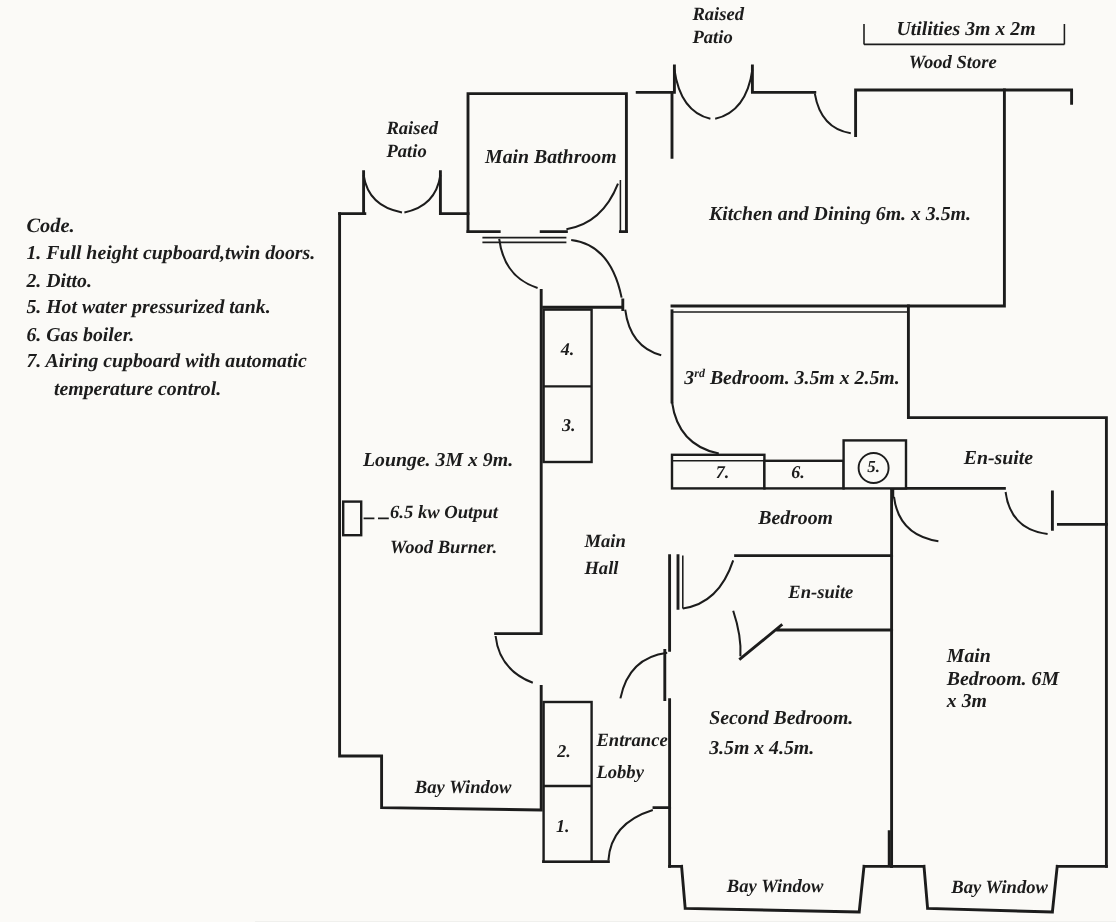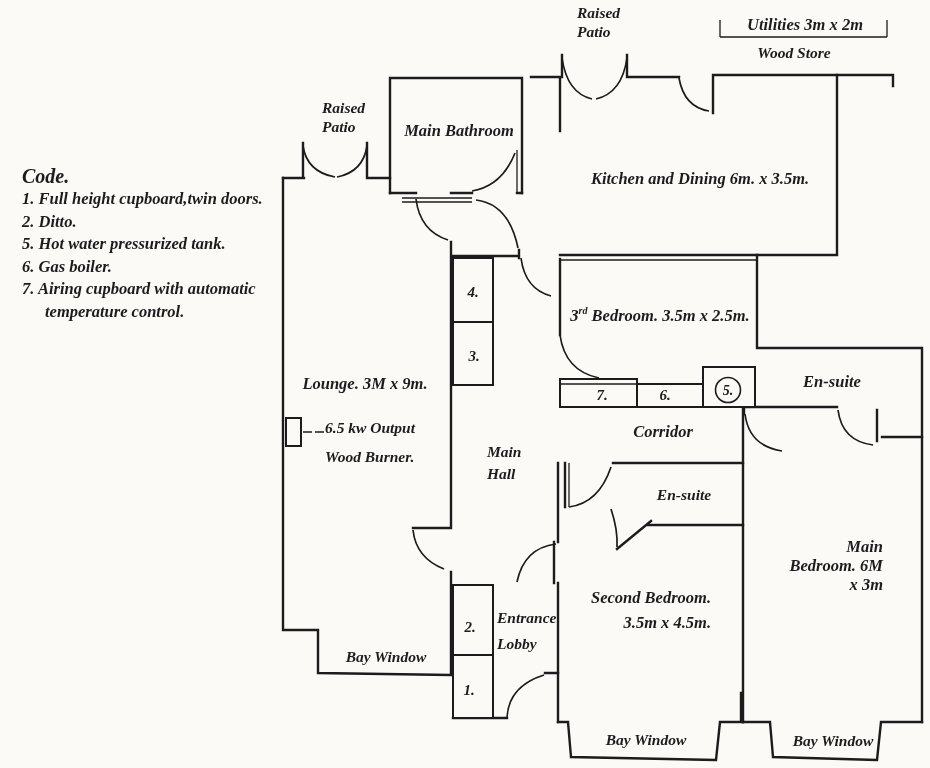--- a/index.html
+++ b/index.html
@@ -10,26 +10,26 @@
     color:#1c1c1c;
   }
   #walls{position:absolute;left:0;top:0;}
   .lbl{
     position:absolute;
     font-style:italic;font-weight:bold;
     font-size:15.5px;line-height:19px;
     white-space:pre-line;
     color:#1c1c1c;
   }
-  .c{transform:translate(-50%,-50%);text-align:right;}
+  .c{transform:translate(-50%,-50%);text-align:left;}
   .big{font-size:16.5px;}
   .num{font-size:15px;}
   sup{font-size:10px;font-style:italic;}
   #legend{position:absolute;left:22px;top:164px;width:270px;}
-  .legend-title{font-style:italic;font-weight:bold;font-size:20px;line-height:24px;}
+  .legend-title{font-style:italic;font-weight:bold;font-size:17px;line-height:24px;margin-top:12px;}
   .legend-item{
     font-style:italic;font-weight:bold;font-size:16.5px;line-height:22.5px;
     white-space:pre-line;padding-left:23px;text-indent:-23px;
   }
 </style>
 </head>
 <body>
 
 <div id="stage">
 
@@ -126,21 +126,21 @@
 Patio</div>
   <div class="lbl c big" style="left:805px;top:24px;">Utilities 3m x 2m</div>
   <div class="lbl c" style="left:794px;top:52px;">Wood Store</div>
   <div class="lbl c big" style="left:459px;top:130px;">Main Bathroom</div>
   <div class="lbl c big" style="left:700px;top:178px;">Kitchen and Dining 6m. x 3.5m.</div>
   <div class="lbl c big" style="left:660px;top:313px;"><span>3</span><sup>rd</sup><span> Bedroom. 3.5m x 2.5m.</span></div>
   <div class="lbl c big" style="left:832px;top:381px;">En-suite</div>
   <div class="lbl c big" style="left:365px;top:383px;">Lounge. 3M x 9m.</div>
   <div class="lbl" style="left:325px;top:413px;line-height:29px;">6.5 kw Output
 Wood Burner.</div>
-  <div class="lbl c big" style="left:663px;top:431px;">Corridor</div>
+  <div class="lbl c big" style="left:663px;top:431px;">Bedroom</div>
   <div class="lbl" style="left:487px;top:441px;line-height:22px;">Main
 Hall</div>
   <div class="lbl c" style="left:684px;top:494px;">En-suite</div>
   <div class="lbl c big" style="left:836px;top:565px;">Main Bedroom. 6M x 3m</div>
   <div class="lbl c big" style="left:651px;top:610px;line-height:25px;">Second Bedroom.
 3.5m x 4.5m.</div>
   <div class="lbl" style="left:497px;top:605px;line-height:26px;">Entrance
 Lobby</div>
   <div class="lbl c" style="left:386px;top:656px;">Bay Window</div>
   <div class="lbl c" style="left:646px;top:739px;">Bay Window</div>

